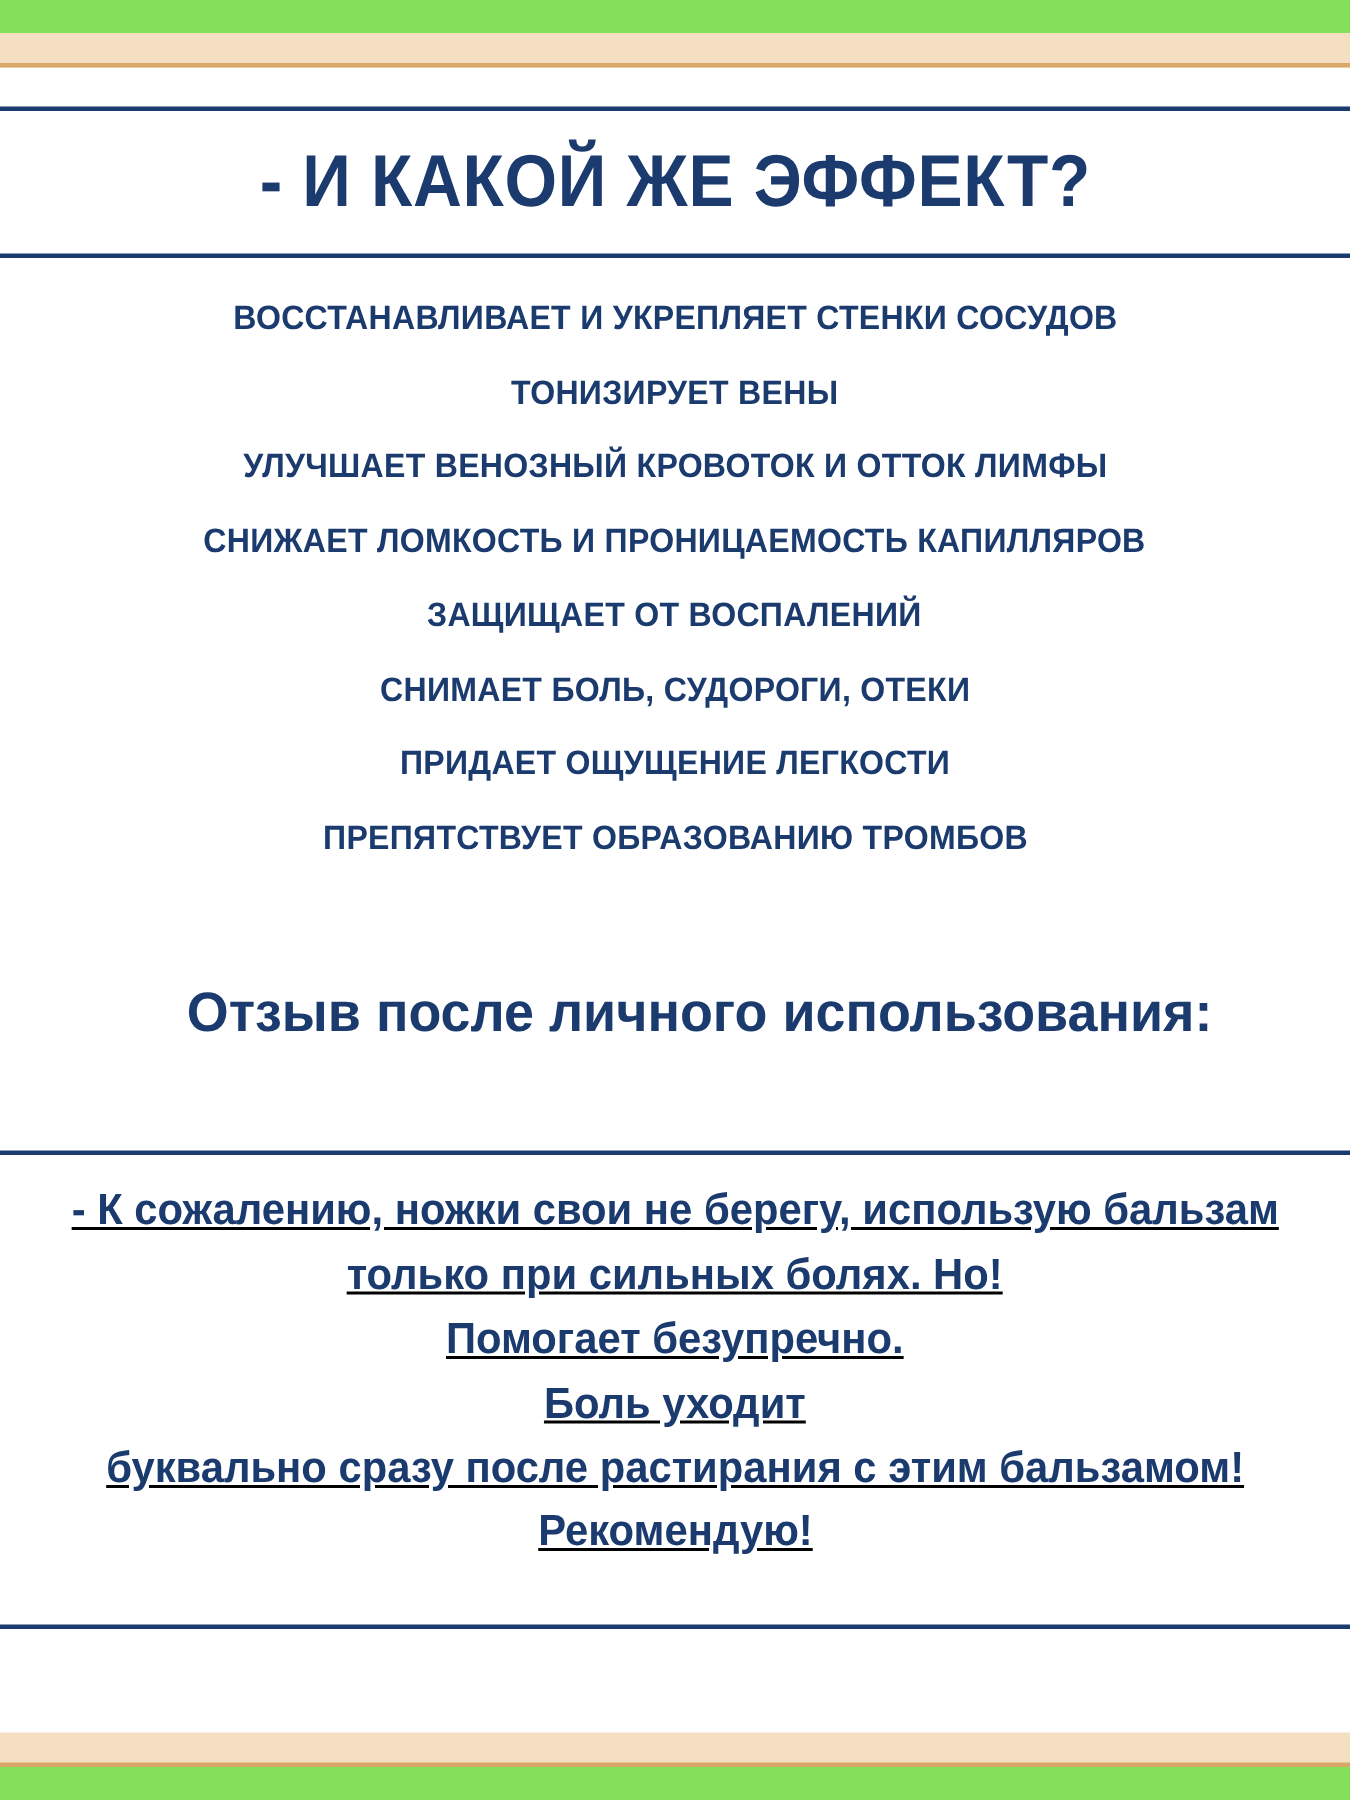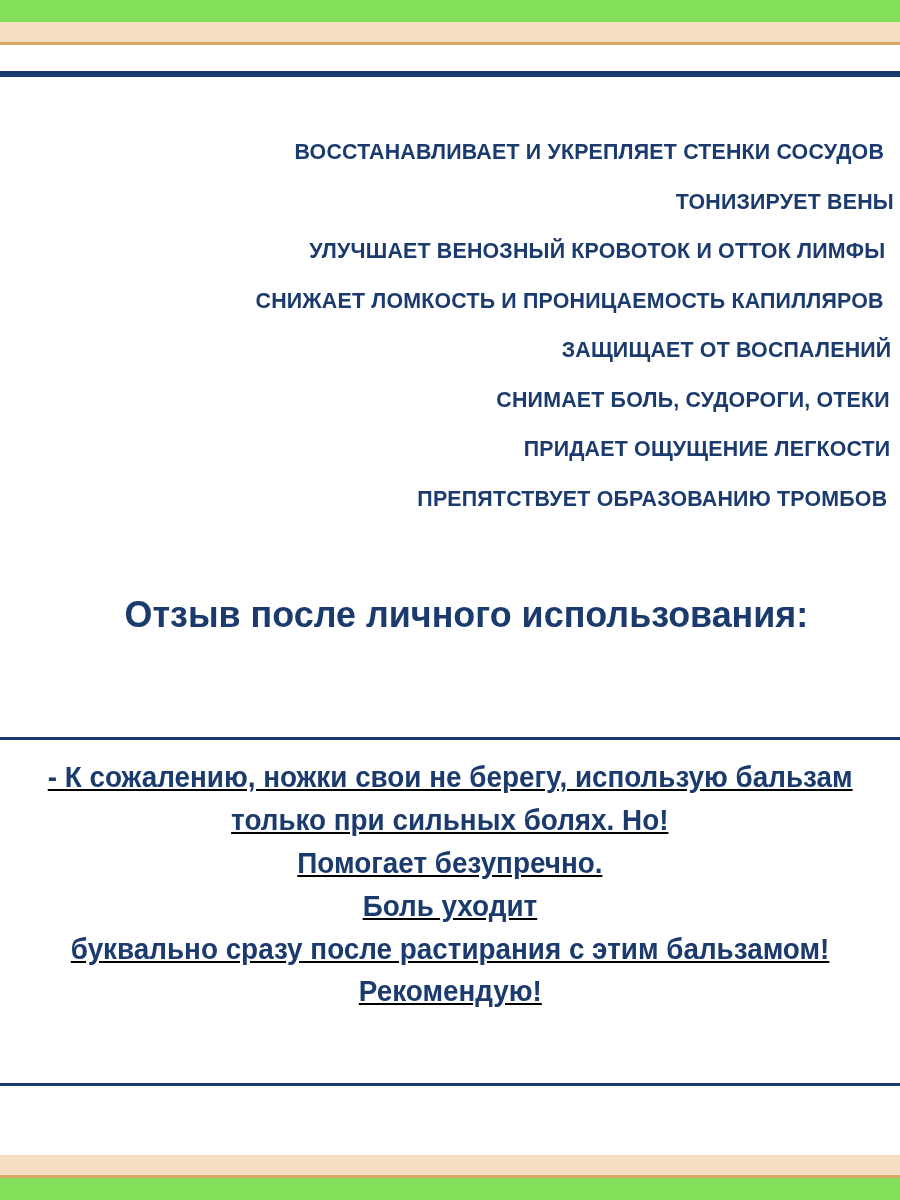--- a/index.html
+++ b/index.html
@@ -70,24 +70,24 @@
     color: #1b3b6f;
     text-align: center;
     transform: scaleX(0.92);
     transform-origin: center center;
     white-space: nowrap;
   }
 
   
   .benefits {
     flex: 0 0 auto;
-    padding-top: 64px;
+    padding-top: 29px;
     display: flex;
     flex-direction: column;
-    align-items: flex-end;
+    align-items: center;
     gap: 27px;
   }
   .benefit-item {
     font-family: "Liberation Sans Narrow", "Liberation Sans", sans-serif;
     font-weight: bold;
     font-size: 22.5px;
     line-height: 1;
     color: #1b3b6f;
     text-align: center;
     letter-spacing: 0.2px;
@@ -145,20 +145,23 @@
 <body>
 
 <div class="slide">
 
   <div class="band-green"></div>
   <div class="band-beige"></div>
   <div class="sp-top-white"></div>
 
   <div class="rule"></div>
 
+  <div class="title-zone">
+    <h1 class="title">- И КАКОЙ ЖЕ ЭФФЕКТ?</h1>
+  </div>
 
   <div class="rule"></div>
 
   <div class="benefits">
     <div class="benefit-item">ВОССТАНАВЛИВАЕТ И УКРЕПЛЯЕТ СТЕНКИ СОСУДОВ</div>
     <div class="benefit-item">ТОНИЗИРУЕТ ВЕНЫ</div>
     <div class="benefit-item">УЛУЧШАЕТ ВЕНОЗНЫЙ КРОВОТОК И ОТТОК ЛИМФЫ</div>
     <div class="benefit-item">СНИЖАЕТ ЛОМКОСТЬ И ПРОНИЦАЕМОСТЬ КАПИЛЛЯРОВ</div>
     <div class="benefit-item">ЗАЩИЩАЕТ ОТ ВОСПАЛЕНИЙ</div>
     <div class="benefit-item">СНИМАЕТ БОЛЬ, СУДОРОГИ, ОТЕКИ</div>

